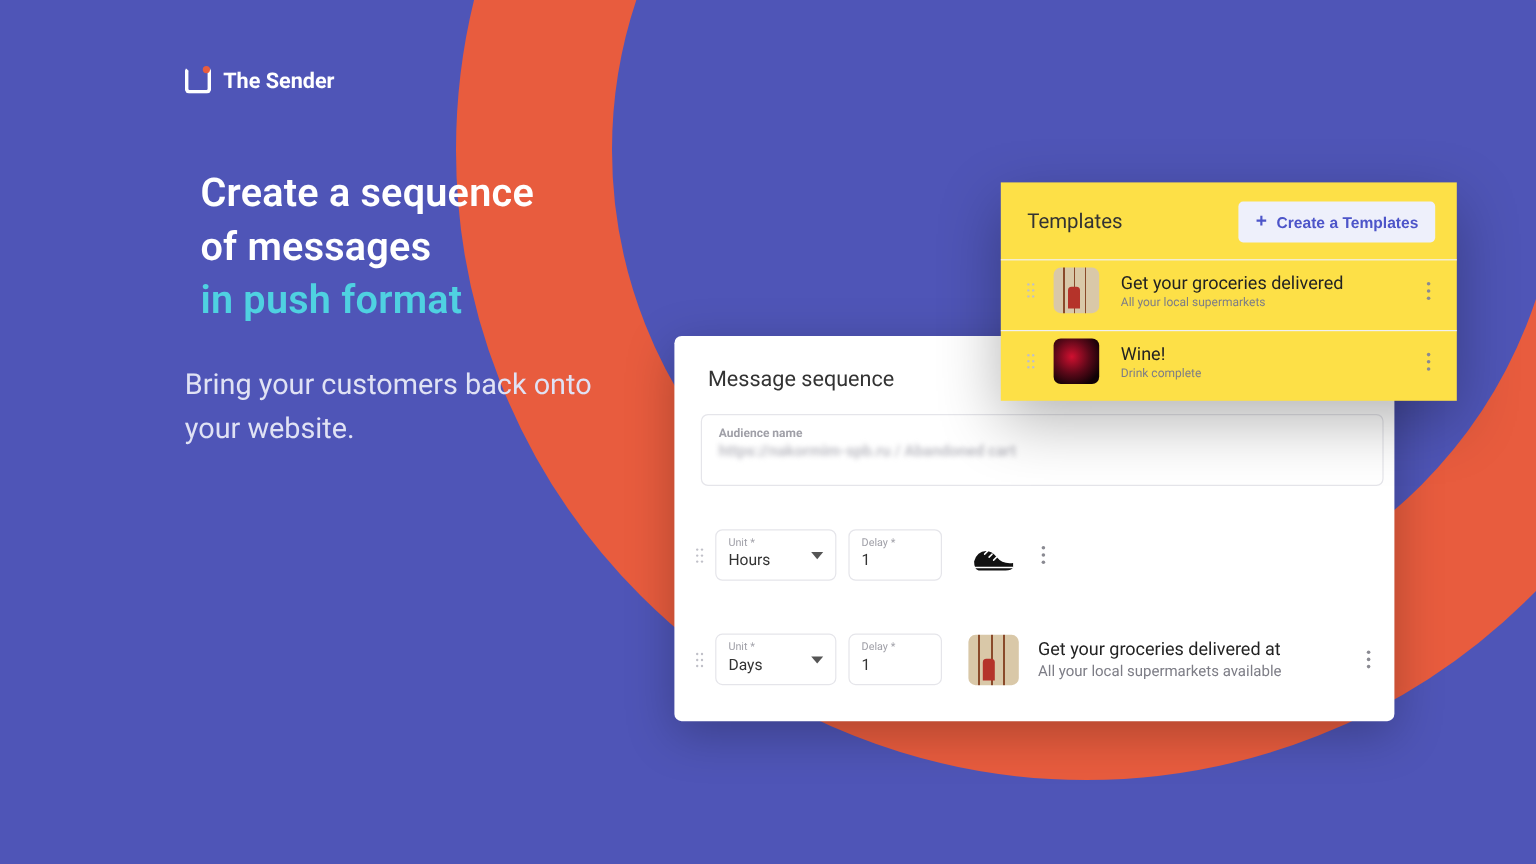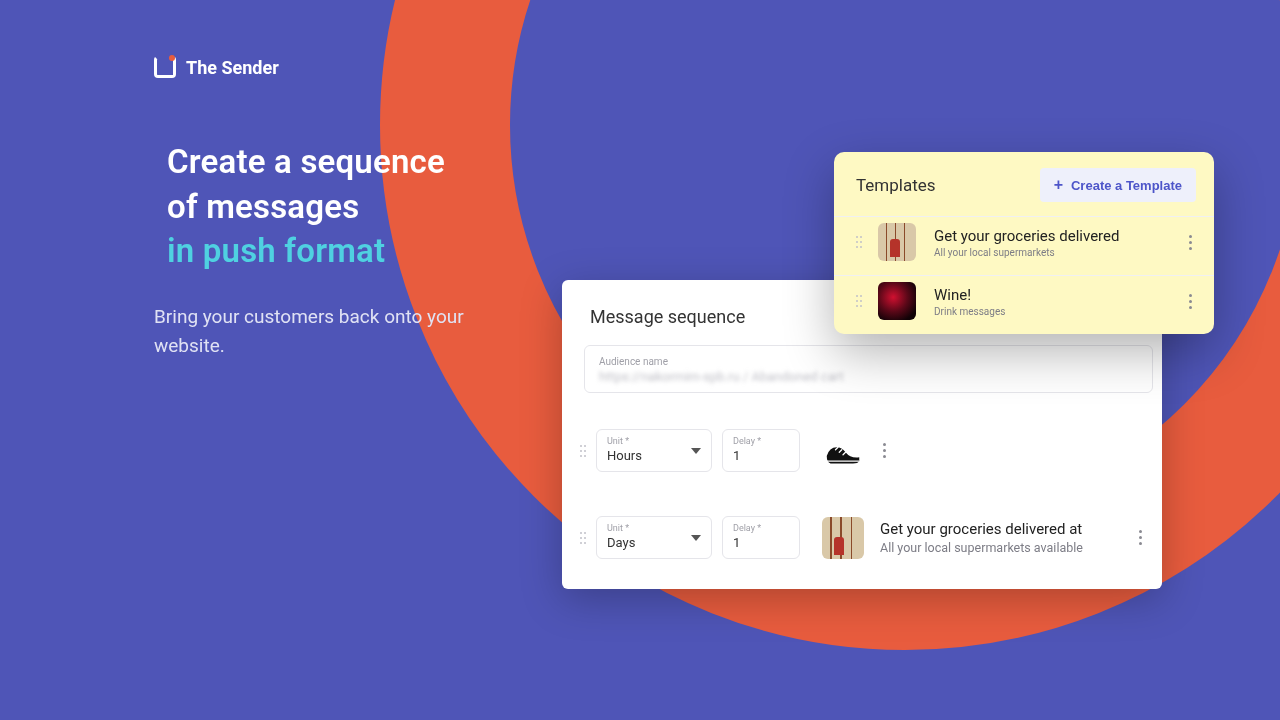--- a/index.html
+++ b/index.html
@@ -42,42 +42,43 @@
 
   
   .hero {
     position: absolute;
     top: 140px; left: 154px;
     width: 360px;
     z-index: 2;
   }
   .hero h1 { color: #fff; font-size: 33px; font-weight: 600; line-height: 1.35; letter-spacing: .2px; margin-left: 13px; }
   .hero h1 .accent { color: #4fd1e1; display: block; }
-  .hero p { color: #e0e2f4; font-size: 19px; line-height: 1.55; margin-top: 28px; font-weight: 400; }
+  .hero p { color: #e0e2f4; font-size: 24px; line-height: 1.55; margin-top: 28px; font-weight: 400; }
 
   
   .seq-card {
     position: absolute;
     top: 280px; left: 562px;
     width: 600px;
     background: #fff;
     border-radius: 6px;
     box-shadow: 0 10px 40px rgba(0,0,0,.25);
     padding: 26px 0 22px 0;
     z-index: 3;
     color: #333;
   }
   .seq-title { font-size: 18px; font-weight: 400; color: #333; padding: 0 28px 18px 28px; }
 
   .audience {
     margin: 0 9px 28px 22px;
     border: 1px solid #e5e5ea;
     border-radius: 6px;
-    padding: 10px 14px 8px 14px;
+    padding: 10px 14px 20px 14px;
     filter: blur(0.3px);
+    font-weight: bold;
   }
   .audience-label { font-size: 10px; color: #a0a0a8; }
   .audience-value { font-size: 13px; color: #bfbfc6; filter: blur(2px); margin-top: 2px; }
 
   .seq-row {
     display: flex; align-items: center;
     padding: 8px 12px 8px 14px;
     gap: 10px;
   }
   .seq-row + .seq-row { margin-top: 28px; }
@@ -88,21 +89,21 @@
   }
   .grip span { width: 2px; height: 2px; background: #c0c0c8; border-radius: 50%; box-shadow: 4px 0 0 #c0c0c8; }
 
   .field {
     border: 1px solid #e5e5ea;
     border-radius: 6px;
     padding: 6px 10px 8px 10px;
     min-width: 78px;
     position: relative;
   }
-  .field.unit { width: 116px; }
+  .field.unit { width: 101px; }
   .field.delay { width: 70px; }
   .field-label { font-size: 9px; color: #a0a0a8; }
   .field-value { font-size: 13px; color: #333; margin-top: 2px; }
   .field.unit::after {
     content: "";
     position: absolute;
     right: 10px; top: 50%; transform: translateY(-50%);
     border-left: 5px solid transparent;
     border-right: 5px solid transparent;
     border-top: 6px solid #555;
@@ -141,22 +142,22 @@
     width: 20px; display: flex; flex-direction: column; gap: 3px; align-items: center;
     cursor: pointer; padding: 6px 0;
   }
   .kebab span { width: 3px; height: 3px; background: #8a8a92; border-radius: 50%; }
 
   
   .tpl-card {
     position: absolute;
     top: 152px; left: 834px;
     width: 380px;
-    background: #fef9c3;
-    border-radius: 10px;
+    background: #fde047;
+    border-radius: 0;
     box-shadow: 0 18px 50px rgba(0,0,0,.3);
     z-index: 5;
     color: #333;
   }
   .tpl-head {
     display: flex; align-items: center; justify-content: space-between;
     padding: 16px 18px 14px 22px;
   }
   .tpl-head h3 { font-size: 17px; font-weight: 400; }
   .tpl-btn {
@@ -264,21 +265,21 @@
         <span></span>
       </div>
   </div>
 </div>
 
 <div class="tpl-card">
   <div class="tpl-head">
     <h3>Templates</h3>
     <button class="tpl-btn">
       <span class="plus">+</span>
-      <span>Create a Template</span>
+      <span>Create a Templates</span>
     </button>
   </div>
 
   <div class="tpl-row">
     <div class="grip">
         <span></span>
         <span></span>
         <span></span>
       </div>
     <div class="thumb grocery"></div>
@@ -295,21 +296,21 @@
 
   <div class="tpl-row">
     <div class="grip">
         <span></span>
         <span></span>
         <span></span>
       </div>
     <div class="thumb wine"></div>
     <div class="msg-text">
       <div class="msg-title">Wine!</div>
-      <div class="msg-sub">Drink messages</div>
+      <div class="msg-sub">Drink complete</div>
     </div>
     <div class="kebab">
         <span></span>
         <span></span>
         <span></span>
       </div>
   </div>
 </div>
 
 </body></html>

